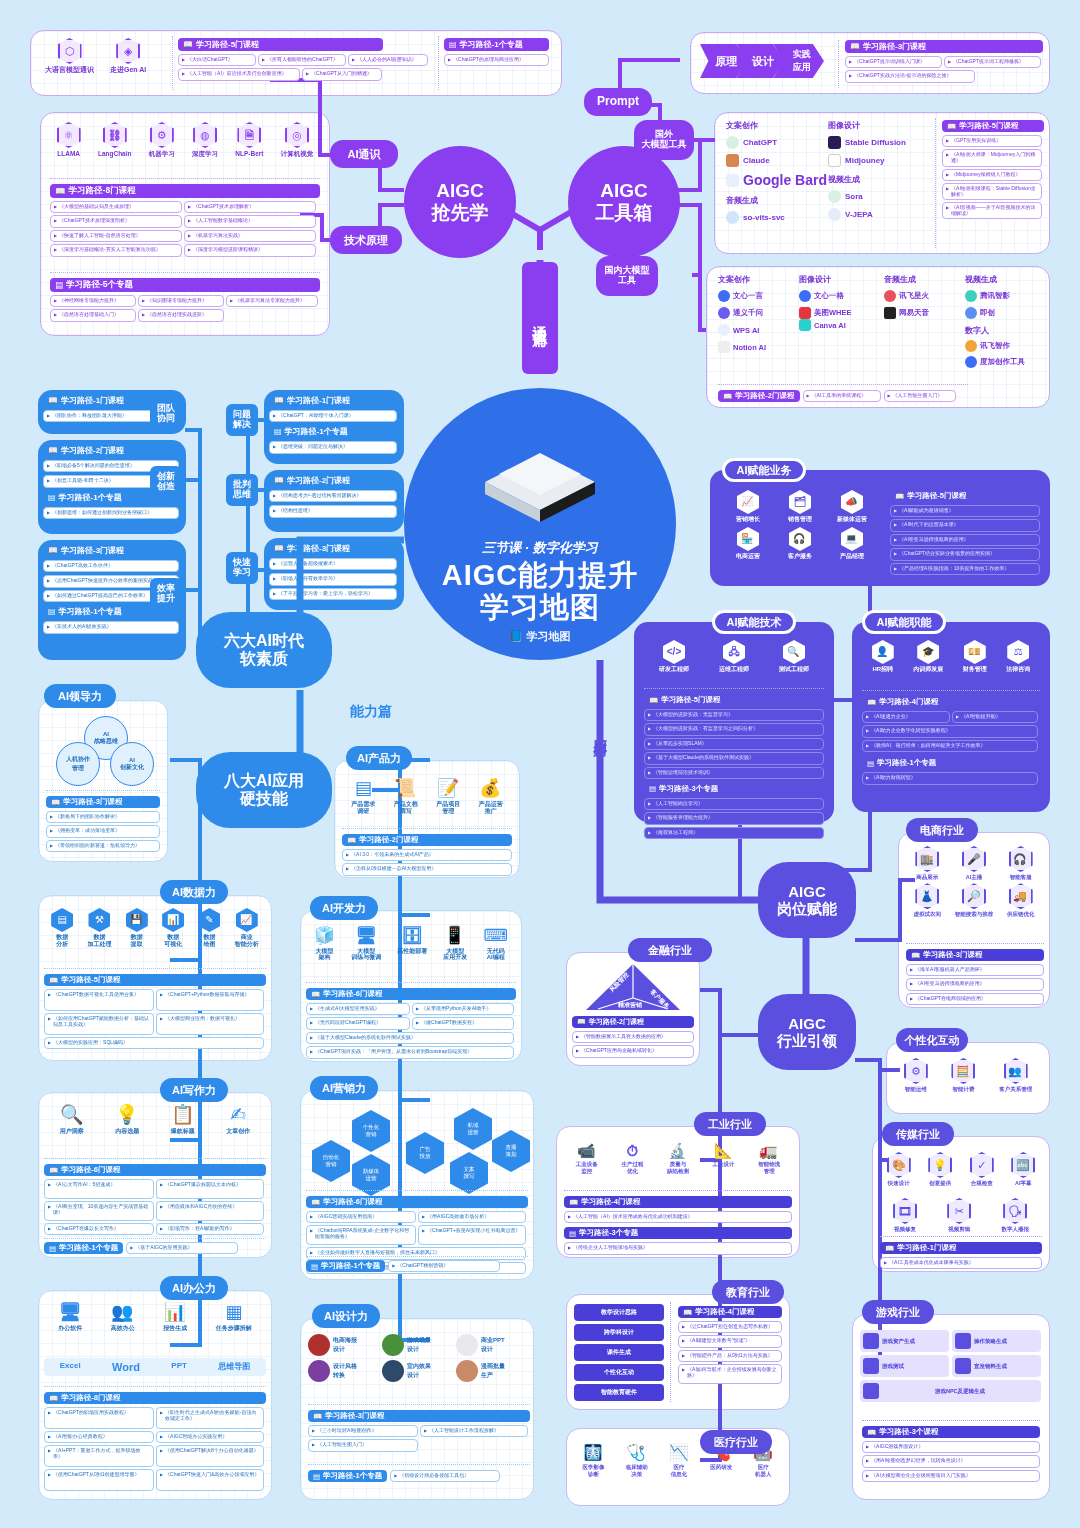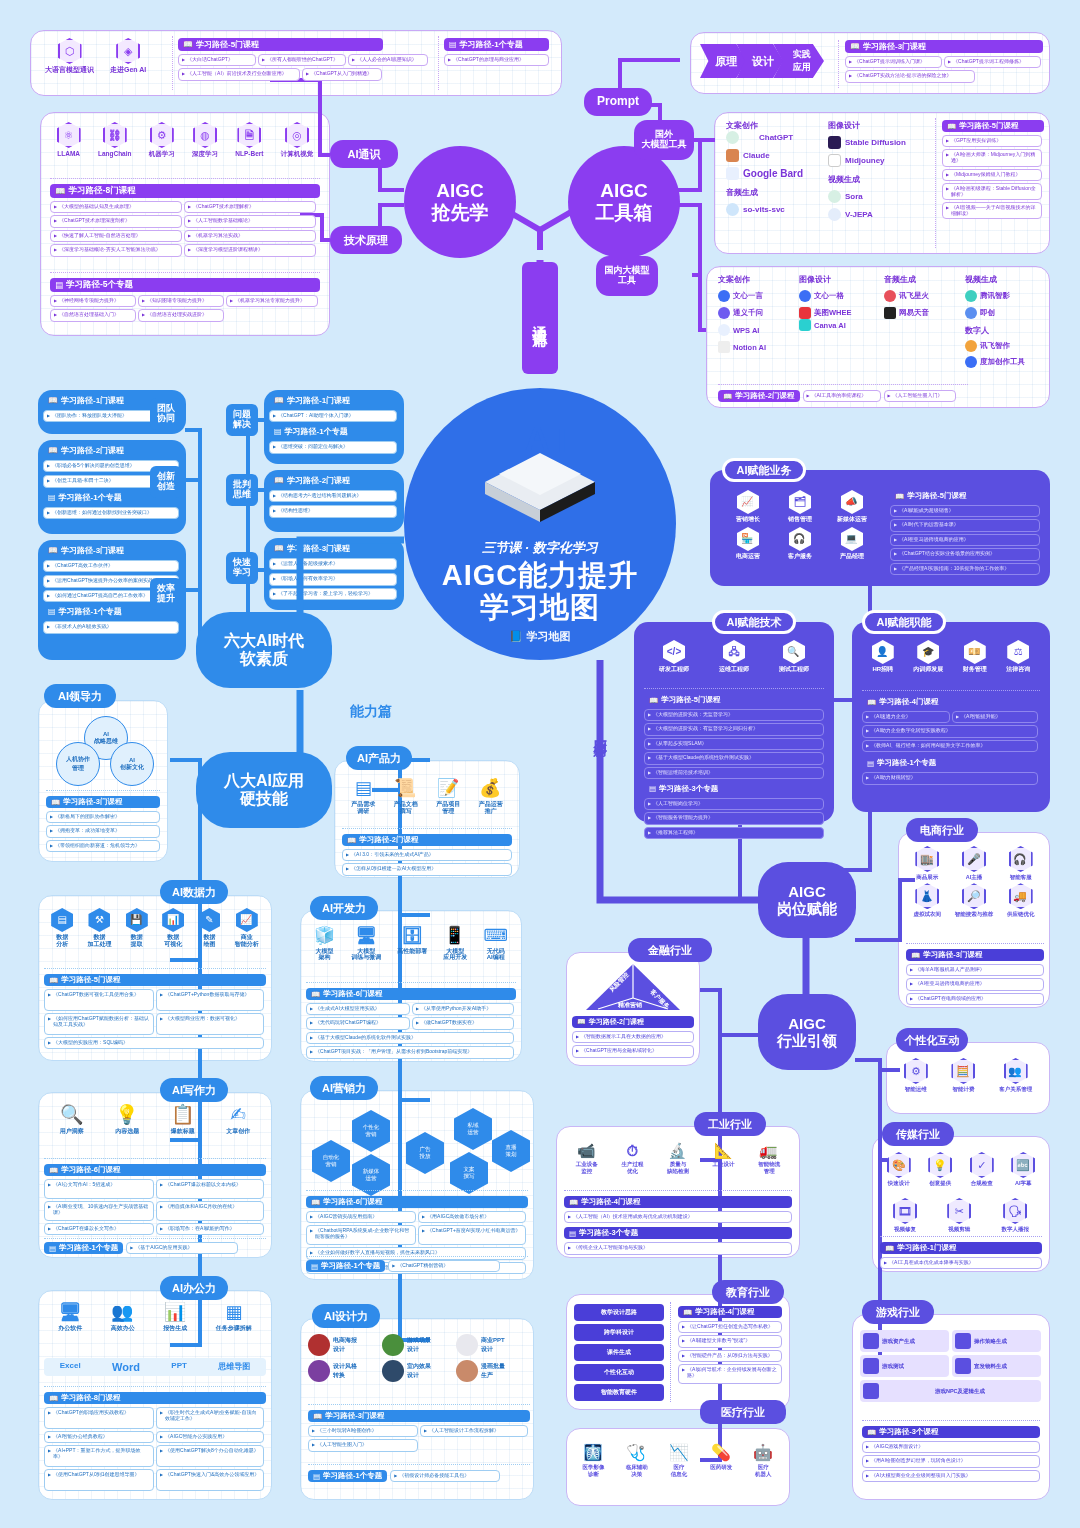--- a/index.html
+++ b/index.html
@@ -296,31 +296,31 @@
   <div style="display:flex;flex-wrap:wrap;gap:2px;margin-top:3px;">
     <div class="c p" style="font-size:5px;width:97px;">《ChatGPT提示词训练入门课》</div>
     <div class="c p" style="font-size:5px;width:97px;">《ChatGPT提示词工程师修炼》</div>
     <div class="c p" style="font-size:5px;width:130px;">《ChatGPT实战方法论-提示语的探险之旅》</div>
   </div>
 </div>
 
 <div class="panel pur grid-bg" style="left:714px;top:112px;width:336px;height:142px;"></div>
 <div style="position:absolute;left:726px;top:120px;width:200px;z-index:3;font-size:7px;">
   <div class="hdr" style="color:#7a35d8;font-size:8px;">文案创作</div>
-  <div style="display:flex;align-items:center;gap:20px;">
+  <div style="display:flex;align-items:center;gap:4px;margin-top:5px;">
       <span class="thumb" style="background:#d7f0e4;width:13px;height:13px;"></span>
       <span style="color:#7a35d8;font-weight:bold;font-size:8px;">ChatGPT</span>
     </div>
   <div style="display:flex;align-items:center;gap:4px;margin-top:5px;">
       <span class="thumb" style="background:#d98550;width:13px;height:13px;border-radius:3px;"></span>
       <span style="color:#7a35d8;font-weight:bold;font-size:8px;">Claude</span>
     </div>
   <div style="display:flex;align-items:center;gap:4px;margin-top:5px;">
       <span class="thumb" style="background:#e8f0fe;width:13px;height:13px;border-radius:3px;"></span>
-      <span style="color:#7a35d8;font-weight:bold;font-size:10px;">Google Bard</span>
+      <span style="color:#7a35d8;font-weight:bold;font-size:14px;">Google Bard</span>
     </div>
   <div class="hdr" style="color:#7a35d8;font-size:8px;margin-top:7px;">音频生成</div>
   <div style="display:flex;align-items:center;gap:4px;margin-top:5px;">
       <span class="thumb" style="background:#cfe6fb;width:13px;height:13px;"></span>
       <span style="color:#7a35d8;font-weight:bold;font-size:8px;">so-vits-svc</span>
     </div>
 </div>
 <div style="position:absolute;left:828px;top:120px;width:110px;z-index:3;">
   <div class="hdr" style="color:#7a35d8;font-size:8px;">图像设计</div>
   <div style="display:flex;align-items:center;gap:4px;margin-top:5px;">
@@ -1161,21 +1161,21 @@
     <span>📖</span>
       <span>学习路径-4门课程</span>
   </div>
   <div class="c vw" style="font-size:5px;width:104px;margin-top:3px;">《让ChatGPT担任创造先态写作私教》</div>
   <div class="c vw" style="font-size:5px;width:104px;margin-top:2px;">《AI辅建型文库数号"悦读"》</div>
   <div class="c vw" style="font-size:5px;width:104px;margin-top:2px;">《智能硬件产品：从0到1方法与实践》</div>
   <div class="c vw" style="font-size:5px;width:104px;height:20px;margin-top:2px;">《AI如何导航术：企业持续发展与创新之路》</div>
 </div>
 
 <div class="panel lav grid-bg" style="left:566px;top:1428px;width:224px;height:78px;"></div>
-<div class="pill v" style="left:700px;top:1400px;width:86px;height:24px;font-size:11px;border-radius:10px;">医疗行业</div>
+<div class="pill v" style="left:700px;top:1430px;width:72px;height:24px;font-size:11px;">医疗行业</div>
 <div style="position:absolute;left:572px;top:1444px;width:212px;display:flex;justify-content:space-around;z-index:3;">
   <div class="ico" style="font-size:5.5px;color:#5b4fe0;font-weight:bold;white-space:pre-line;"><div style="font-size:16px;color:#5b4fe0;">🩻</div><span>医学影像
 诊断</span></div>
   <div class="ico" style="font-size:5.5px;color:#5b4fe0;font-weight:bold;white-space:pre-line;"><div style="font-size:16px;color:#5b4fe0;">🩺</div><span>临床辅助
 决策</span></div>
   <div class="ico" style="font-size:5.5px;color:#5b4fe0;font-weight:bold;white-space:pre-line;"><div style="font-size:16px;color:#5b4fe0;">📉</div><span>医疗
 信息化</span></div>
   <div class="ico" style="font-size:5.5px;color:#5b4fe0;font-weight:bold;white-space:pre-line;"><div style="font-size:16px;color:#5b4fe0;">💊</div><span>医药研发</span></div>
   <div class="ico" style="font-size:5.5px;color:#5b4fe0;font-weight:bold;white-space:pre-line;"><div style="font-size:16px;color:#5b4fe0;">🤖</div><span>医疗
 机器人</span></div>

